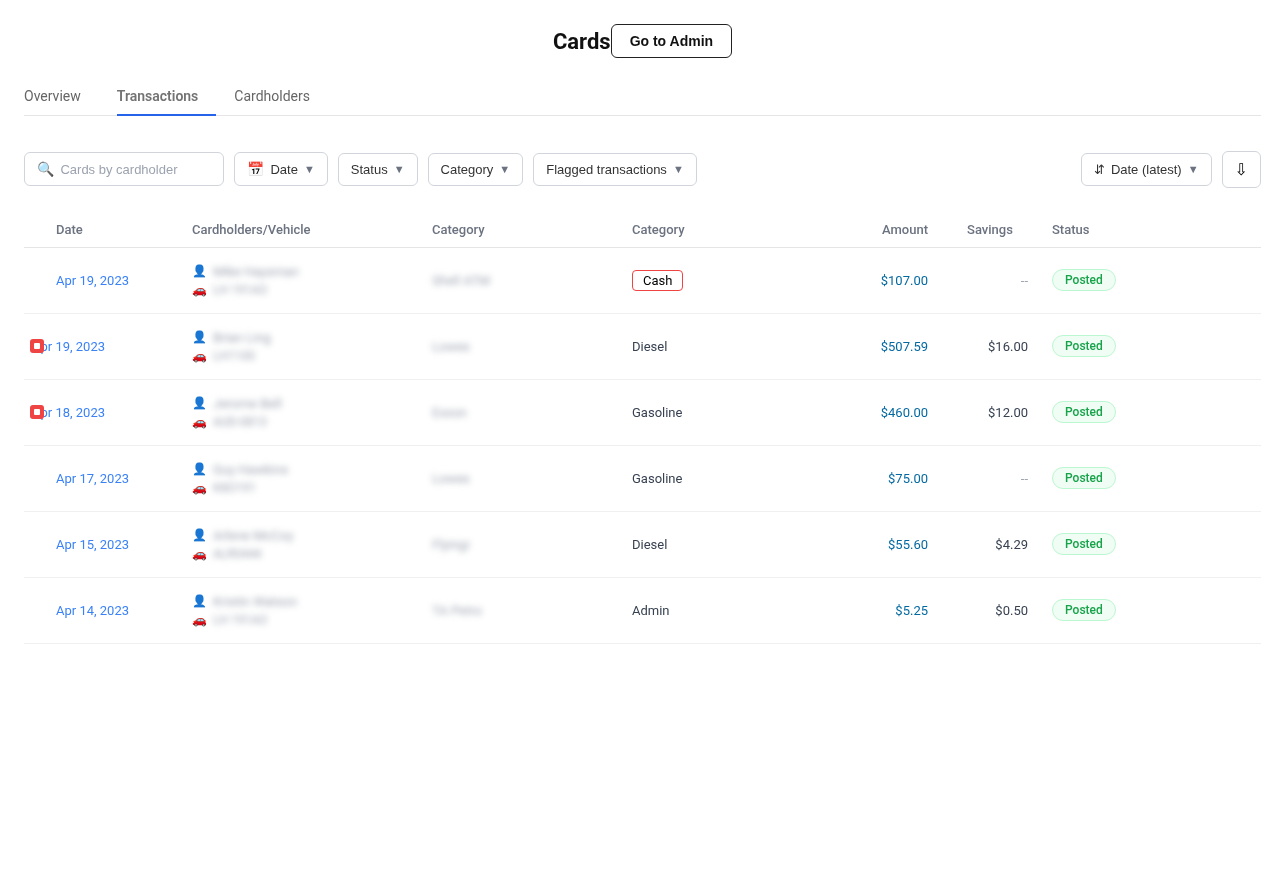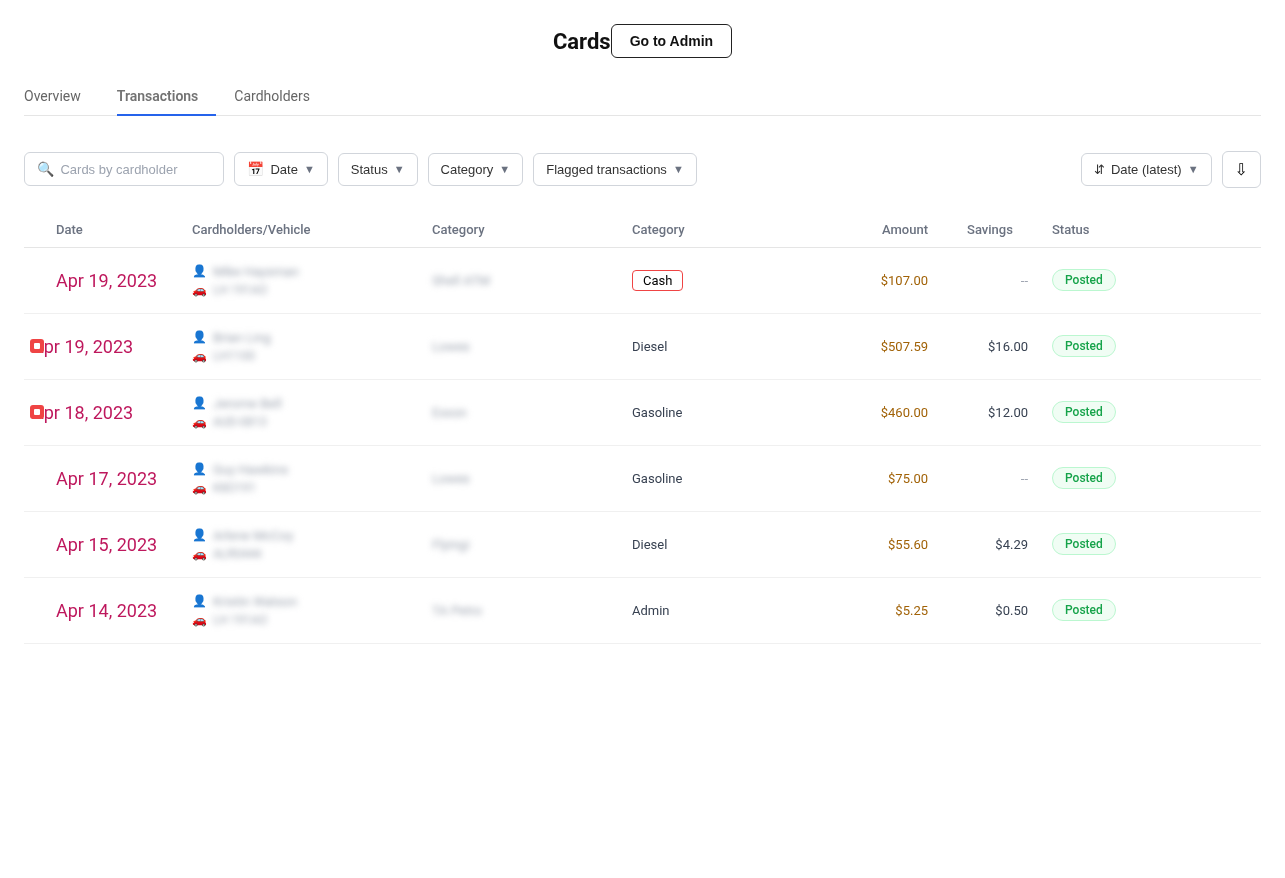--- a/index.html
+++ b/index.html
@@ -158,21 +158,21 @@
     .flag-dot::after {
       content: '';
       width: 6px;
       height: 6px;
       background: white;
       border-radius: 1px;
     }
 
     .cell { padding: 0 8px; }
     .cell:first-child { padding-left: 32px; }
-    .date-cell { color: #be185d; font-size: 18px; }
+    .date-cell { color: #3b82f6; font-size: 13px; }
     .cardholder-cell {
       display: flex;
       flex-direction: column;
       gap: 4px;
     }
     .cardholder-name {
       display: flex;
       align-items: center;
       gap: 6px;
       color: #9ca3af;
@@ -195,21 +195,21 @@
     }
     .category-cell { font-size: 13px; color: #374151; }
     .category-cash {
       display: inline-block;
       border: 1.5px solid #ef4444;
       border-radius: 4px;
       padding: 2px 10px;
       color: #000000;
       font-size: 13px;
     }
-    .amount-cell { color: #a16207; font-size: 13px; text-align: right; padding-right: 16px; }
+    .amount-cell { color: #0369a1; font-size: 13px; text-align: right; padding-right: 16px; }
     .savings-cell { color: #374151; font-size: 13px; text-align: right; padding-right: 16px; }
     .status-cell { }
     .status-badge {
       display: inline-block;
       background: #f0fdf4;
       color: #16a34a;
       border: 1px solid #bbf7d0;
       border-radius: 20px;
       padding: 3px 12px;
       font-size: 12px;

